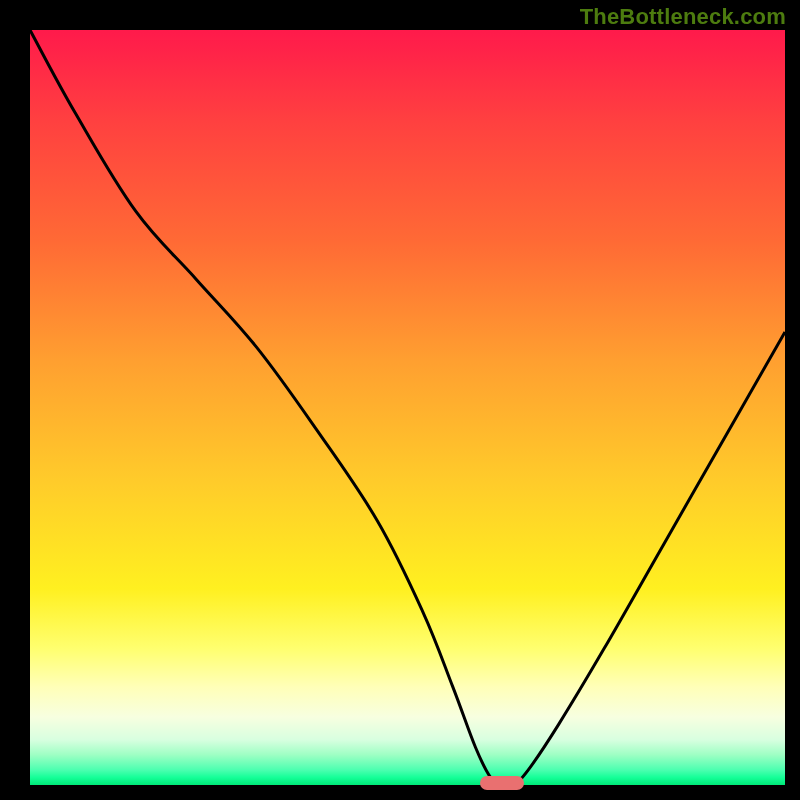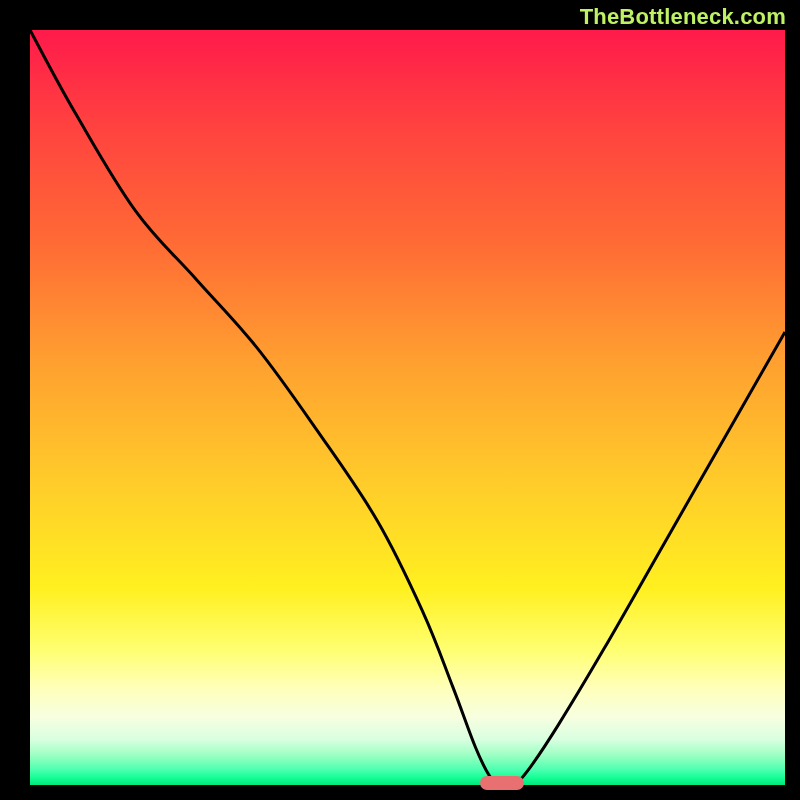--- a/index.html
+++ b/index.html
@@ -15,21 +15,21 @@
     width: 800px;
     height: 800px;
   }
   .watermark {
     position: absolute;
     top: 4px;
     right: 14px;
     font-family: Arial, Helvetica, sans-serif;
     font-size: 22px;
     font-weight: 600;
-    color: #bef264;
+    color: #4d7c0f;
     letter-spacing: 0.2px;
     z-index: 10;
   }
   .plot-area {
     position: absolute;
     left: 30px;
     top: 30px;
     width: 755px;
     height: 755px;
     background: linear-gradient(

